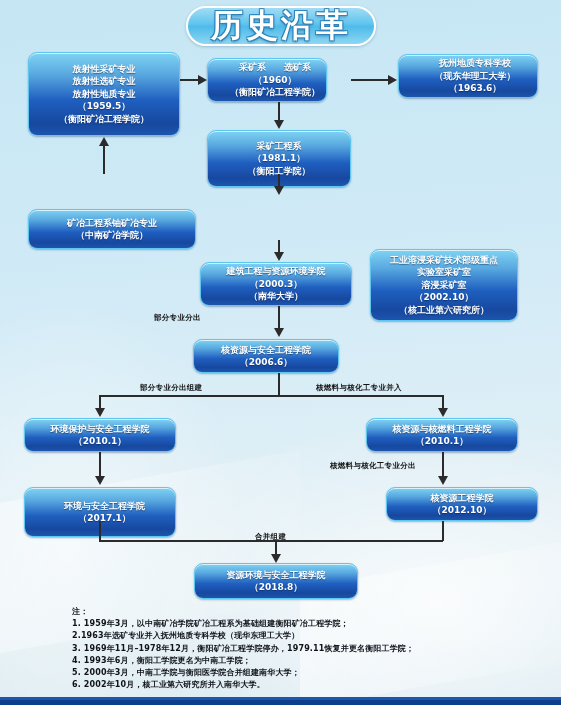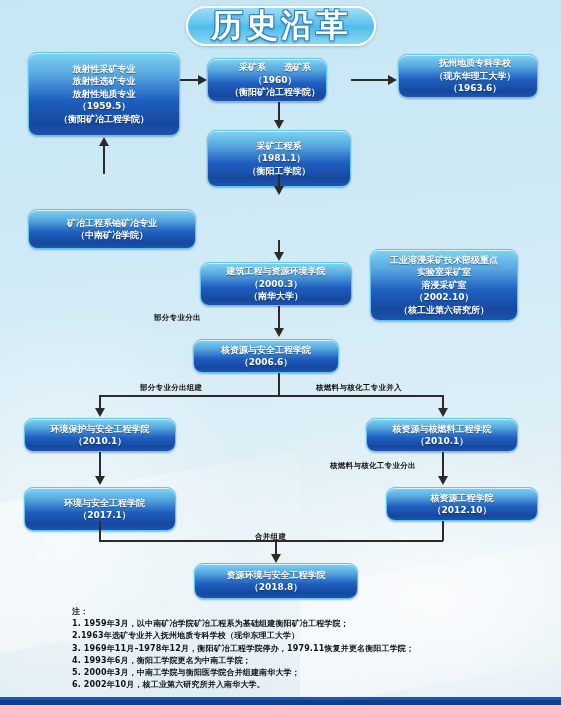--- a/index.html
+++ b/index.html
@@ -163,21 +163,21 @@
   <div class="node" style="left:24px; top:418px; width:152px; height:34px;">
     <span class="line">环境保护与安全工程学院</span>
     <span class="line">（2010.1）</span>
   </div>
 
   <div class="node" style="left:366px; top:418px; width:152px; height:34px;">
     <span class="line">核资源与核燃料工程学院</span>
     <span class="line">（2010.1）</span>
   </div>
 
-  <div class="node" style="left:24px; top:487px; width:152px; height:44px;padding-left:13px;">
+  <div class="node" style="left:24px; top:487px; width:152px; height:50px;padding-left:13px;">
     <span class="line">环境与安全工程学院</span>
     <span class="line">（2017.1）</span>
   </div>
 
   <div class="node" style="left:366px; top:487px; width:152px; height:34px;margin-left:20px;">
     <span class="line">核资源工程学院</span>
     <span class="line">（2012.10）</span>
   </div>
 
   <div class="node" style="left:194px; top:563px; width:164px; height:36px;">

